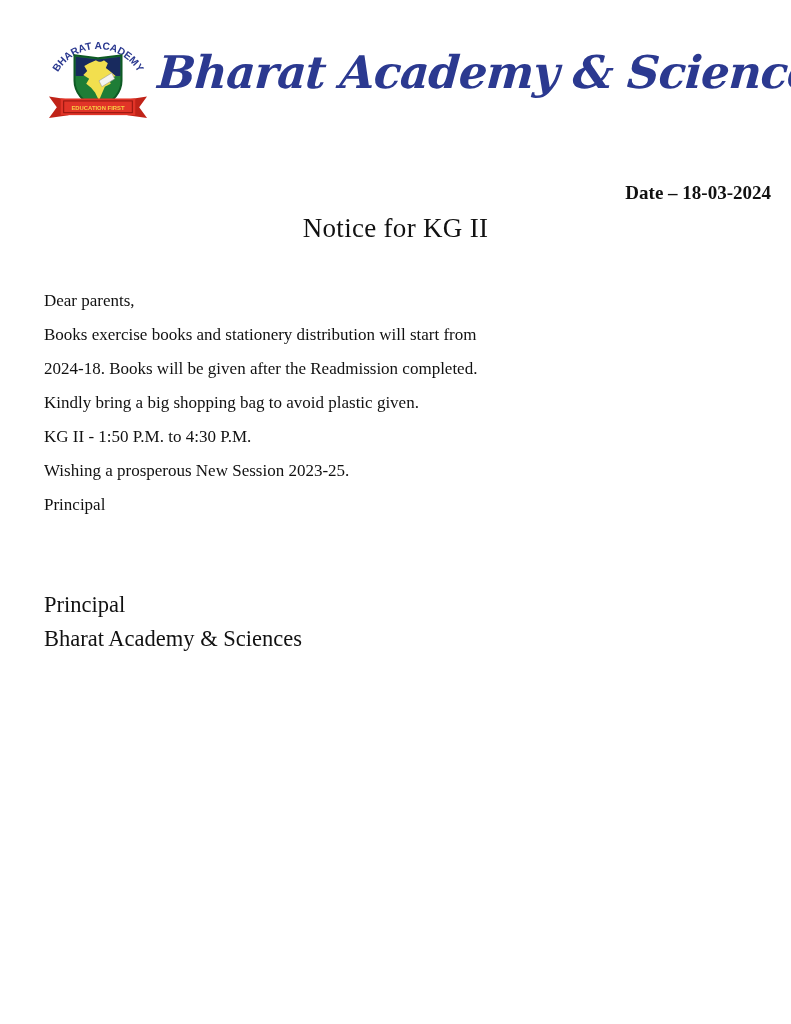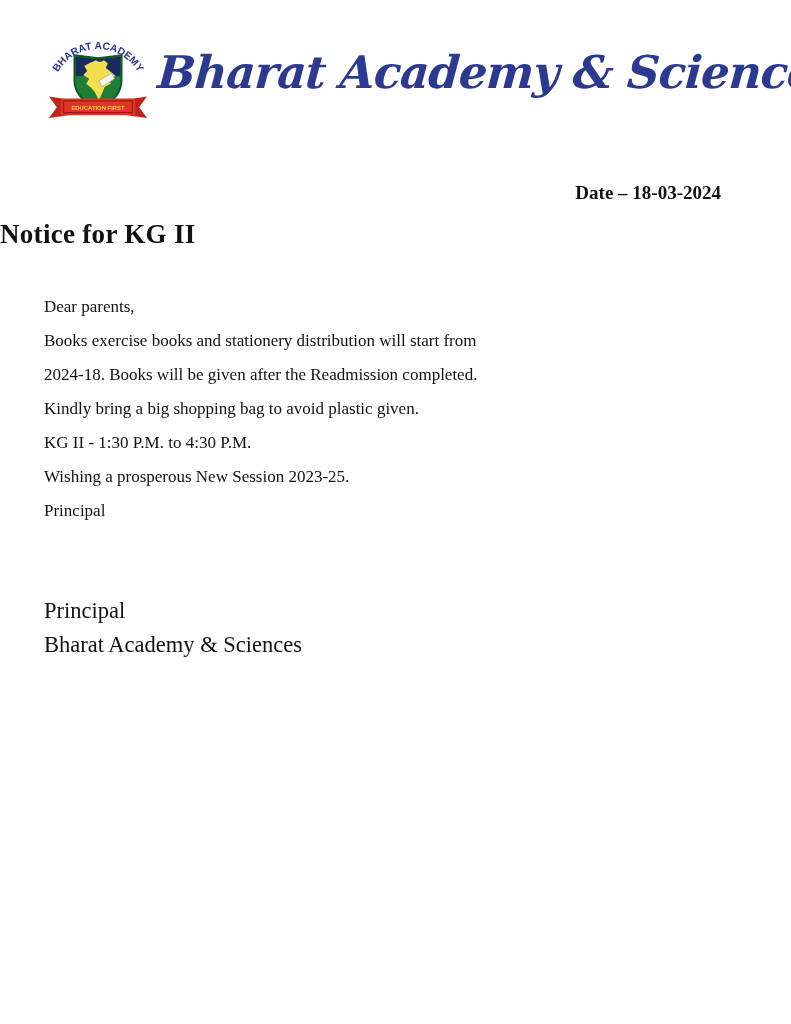--- a/index.html
+++ b/index.html
@@ -33,29 +33,30 @@
     font-weight: 700;
     font-size: 45px;
     letter-spacing: -1px;
     margin-left: 4px;
     white-space: nowrap;
     transform: skewX(-4deg);
     transform-origin: left bottom;
   }
   .date-line {
     margin-top: 60px;
-    padding-right: 70px;
+    padding-right: 20px;
     text-align: right;
     font-weight: 700;
     font-size: 19px;
     line-height: 22px;
   }
   .notice-title {
-    margin-top: 14px;
-    font-weight: 700;
+    margin-top: 8px;
+    text-align: center;
+    font-weight: 400;
     font-size: 27px;
     line-height: 32px;
     letter-spacing: 0.3px;
   }
   .notice-body {
     margin: 40px 44px 0 44px;
     font-size: 17px;
     line-height: 34px;
   }
   .signature-block {
@@ -111,21 +112,21 @@
 
   <div class="date-line">Date – 18-03-2024</div>
 
   <div class="notice-title">Notice for KG II</div>
 
   <div class="notice-body">
       <div class="line">Dear parents,</div>
       <div class="line">Books exercise books and stationery distribution will start from</div>
       <div class="line">2024-18. Books will be given after the Readmission completed.</div>
       <div class="line">Kindly bring a big shopping bag to avoid plastic given.</div>
-      <div class="line">KG II - 1:30 P.M. to 4:30 P.M.</div>
+      <div class="line">KG II - 1:50 P.M. to 4:30 P.M.</div>
       <div class="line">Wishing a prosperous New Session 2023-25.</div>
       <div class="line">Principal</div>
     </div>
 
   <div class="signature-block">
       <div class="line">Principal</div>
       <div class="line">Bharat Academy &amp; Sciences</div>
     </div>
 
 </div>

